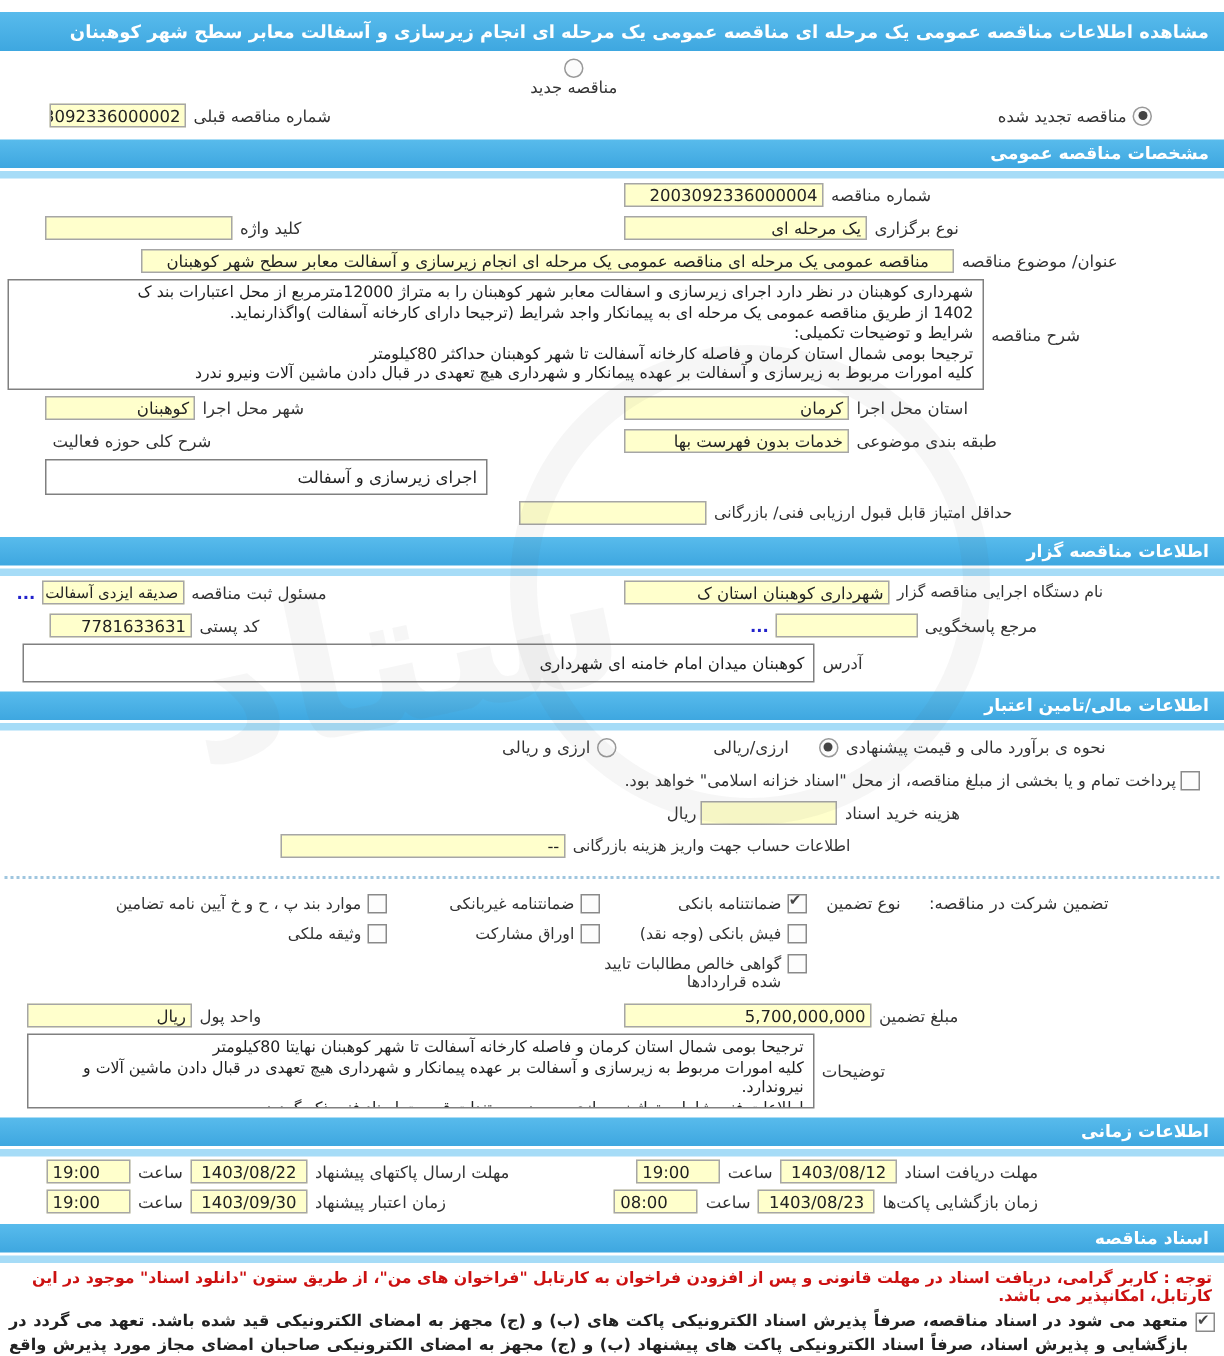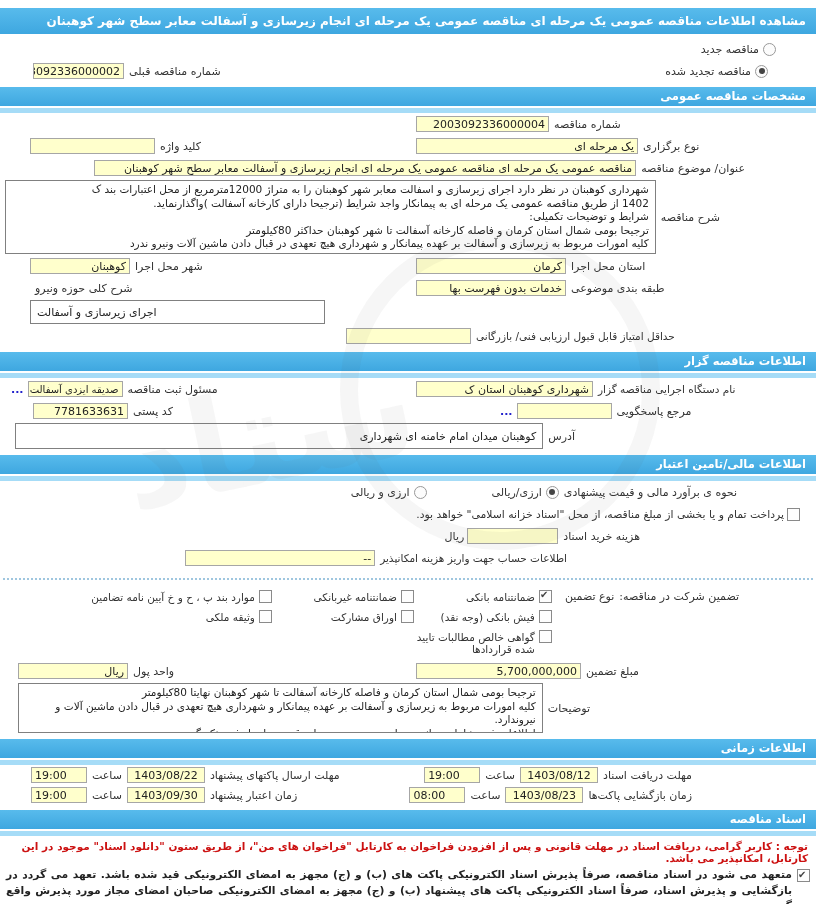--- a/index.html
+++ b/index.html
@@ -11,21 +11,21 @@
   .secbar{background:linear-gradient(#58bbec,#3ea7e0);color:#fff;font-weight:bold;font-size:11.5px;padding:2px 10px 3px;}
   .secstrip{height:5px;background:#a6dcf7;margin-top:2px;}
   .frow{display:flex;align-items:center;padding:1px 0;min-height:20px;position:relative;z-index:1;}
   .pr{width:330px;margin-right:70px;display:flex;align-items:center;justify-content:flex-end;}
   .pr.sm{width:250px;}
   .pl{display:flex;align-items:center;margin-right:auto;}
   .lbl{color:#333;padding-left:5px;white-space:nowrap;}
   .fld{background:#ffffcc;border:1px solid #a6a6a6;height:16px;line-height:16px;padding:0 3px;
        box-sizing:border-box;text-align:right;overflow:hidden;white-space:nowrap;}
   .w95{width:95px}.w100{width:100px}.w110{width:110px}.w115{width:91px}.w125{width:125px}
-  .w130{width:133px}.w150{width:150px}.w165{width:165px}.w177{width:177px}.w185{width:222px}.w190{width:190px}
+  .w130{width:133px}.w150{width:150px}.w165{width:165px}.w177{width:177px}.w185{width:162px}.w190{width:190px}
   .wbox{background:#fff;border:1px solid #808080;box-sizing:border-box;padding:2px 6px;text-align:right;}
   .pre{white-space:pre-line;line-height:13.5px;font-size:10.5px;}
   .rd{width:11px;height:11px;border:1px solid #999;border-radius:50%;background:#fcfcfc;display:inline-block;
       position:relative;flex:0 0 auto;}
   .rd.on::after{content:"";position:absolute;inset:2.5px;background:#444;border-radius:50%;}
   .cb{width:11px;height:11px;border:1px solid #8a8a8a;background:#fdfdfd;display:inline-block;position:relative;flex:0 0 auto;}
   .cb.on::after{content:"\2714";position:absolute;top:-2px;left:0;font-size:10px;color:#444;font-weight:bold;}
   .dots-sep{border:none;border-top:2px dotted #9fc6df;margin:9px 3px;position:relative;z-index:1;}
   .more{color:#2222cc;font-weight:bold;cursor:pointer;padding:0 4px;}
   .ggrid{display:grid;grid-template-columns:138px 142px auto;row-gap:7px;align-items:start;}
@@ -47,21 +47,21 @@
 </head>
 <body>
 
 <div class="page">
 
   <div class="wm circle"></div>
   <div class="wm txt">ستاد</div>
 
   <div class="titlebar">مشاهده اطلاعات مناقصه عمومی یک مرحله ای مناقصه عمومی یک مرحله ای انجام زیرسازی و آسفالت معابر سطح شهر کوهبنان</div>
 
-  <div class="frow" style="padding-right:40px;margin-top:4px;">
+  <div class="frow" style="padding-right:52px;margin-top:4px;flex-direction:column;">
     <span class="rd"></span>
     <span class="lbl" style="padding-right:4px;">مناقصه جدید</span>
   </div>
   <div class="frow" style="padding-right:48px;padding-left:33px;">
     <span class="rd on"></span>
     <span class="lbl" style="padding-right:4px;">مناقصه تجدید شده</span>
     <div class="pl">
       <span class="lbl">شماره مناقصه قبلی</span>
       <span class="fld w115">2003092336000002</span>
     </div>
@@ -83,21 +83,21 @@
       <span class="lbl">نوع برگزاری</span>
       <span class="fld w185">یک مرحله ای</span>
     </div>
     <div class="pl">
       <span class="lbl">کلید واژه</span>
       <span class="fld w125"></span>
     </div>
   </div>
   <div class="frow" style="padding-right:71px;padding-left:94px;">
     <span class="lbl">عنوان/ موضوع مناقصه</span>
-    <span class="fld" style="flex:1;">مناقصه عمومی یک مرحله ای مناقصه عمومی یک مرحله ای انجام زیرسازی و آسفالت معابر سطح شهر کوهبنان</span>
+    <span class="fld" style="flex:1;text-align:center;">مناقصه عمومی یک مرحله ای مناقصه عمومی یک مرحله ای انجام زیرسازی و آسفالت معابر سطح شهر کوهبنان</span>
   </div>
   <div class="frow" style="padding-right:96px;padding-left:5px;align-items:center;">
     <span class="lbl">شرح مناقصه</span>
     <div class="wbox pre" style="flex:1;height:74px;overflow:hidden;">شهرداری کوهبنان در نظر دارد اجرای زیرسازی و اسفالت معابر شهر کوهبنان را به متراژ 12000مترمربع از محل اعتبارات بند ک
 1402 از طریق مناقصه عمومی یک مرحله ای به پیمانکار واجد شرایط (ترجیحا دارای کارخانه آسفالت )واگذارنماید.
 شرایط و توضیحات تکمیلی:
 ترجیحا بومی شمال استان کرمان و فاصله کارخانه آسفالت تا شهر کوهبنان حداکثر 80کیلومتر
 کلیه امورات مربوط به زیرسازی و آسفالت بر عهده پیمانکار و شهرداری هیچ تعهدی در قبال دادن ماشین آلات ونیرو ندرد</div>
   </div>
   <div class="frow" style="padding-left:30px;">
@@ -109,25 +109,25 @@
       <span class="lbl">شهر محل اجرا</span>
       <span class="fld w100">کوهبنان</span>
     </div>
   </div>
   <div class="frow" style="padding-left:30px;">
     <div class="pr">
       <span class="lbl">طبقه بندی موضوعی</span>
       <span class="fld w150">خدمات بدون فهرست بها</span>
     </div>
     <div class="pl">
-      <span class="lbl">شرح کلی حوزه ونیرو</span>
+      <span class="lbl">شرح کلی حوزه فعالیت</span>
     </div>
   </div>
   <div class="frow" style="justify-content:flex-end;padding-left:30px;">
-    <div class="wbox" style="width:295px;height:24px;line-height:20px;text-align:left;">اجرای  زیرسازی و آسفالت</div>
+    <div class="wbox" style="width:295px;height:24px;line-height:20px;text-align:right;">اجرای  زیرسازی و آسفالت</div>
   </div>
   <div class="frow">
     <div class="pr" style="width:400px;">
       <span class="lbl" style="font-size:10.5px;">حداقل امتیاز قابل قبول ارزیابی فنی/ بازرگانی</span>
       <span class="fld w125"></span>
     </div>
   </div>
 
   <div class="secwrap">
       <div class="secbar">اطلاعات مناقصه گزار</div>
@@ -162,43 +162,43 @@
   </div>
 
   <div class="secwrap">
       <div class="secbar">اطلاعات مالی/تامین اعتبار</div>
       <div class="secstrip"></div>
     </div>
 
   <div class="frow" style="padding-right:79px;">
     <span class="lbl">نحوه ی برآورد مالی و قیمت  پیشنهادی</span>
     <span class="rd on"></span>
-    <span class="lbl" style="padding-right:4px;">ارزی/ریالی</span>
+    <span class="lbl" style="padding-right:20px;">ارزی/ریالی</span>
     <span class="rd" style="margin-right:60px;"></span>
     <span class="lbl" style="padding-right:4px;">ارزی و ریالی</span>
   </div>
   <div class="frow" style="padding-right:16px;">
     <span class="cb"></span>
     <span class="lbl" style="padding-right:3px;font-size:10.8px;">پرداخت تمام و یا بخشی از مبلغ  مناقصه، از محل "اسناد خزانه اسلامی" خواهد بود.</span>
   </div>
   <div class="frow" style="padding-right:176px;">
     <span class="lbl">هزینه خرید اسناد</span>
     <span class="fld w115"></span>
     <span class="lbl" style="padding-right:3px;">ریال</span>
   </div>
   <div class="frow" style="padding-right:249px;">
-    <span class="lbl" style="font-size:10.5px;">اطلاعات حساب جهت واریز هزینه امکانپذیر</span>
+    <span class="lbl" style="font-size:10.5px;">اطلاعات حساب جهت واریز هزینه بازرگانی</span>
     <span class="fld w190">--</span>
   </div>
 
   <hr class="dots-sep">
 
   <div class="frow" style="padding-right:77px;align-items:flex-start;">
     <span class="lbl">تضمین شرکت در مناقصه:</span>
-    <span class="lbl" style="">نوع  تضمین</span>
+    <span class="lbl" style="margin-right:14px;">نوع  تضمین</span>
     <div class="ggrid" style="margin-right:8px;">
         <div class="gitem">
           <span class="cb on"></span>
           <span class="glbl">ضمانتنامه بانکی</span>
         </div>
         <div class="gitem">
           <span class="cb"></span>
           <span class="glbl">ضمانتنامه غیربانکی</span>
         </div>
         <div class="gitem">

